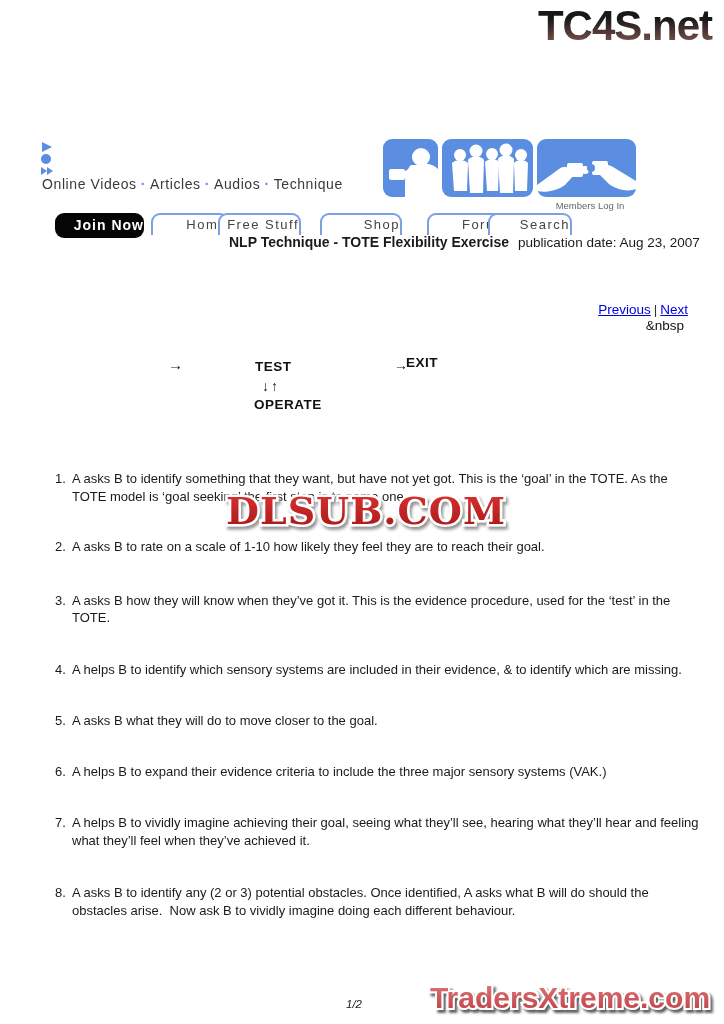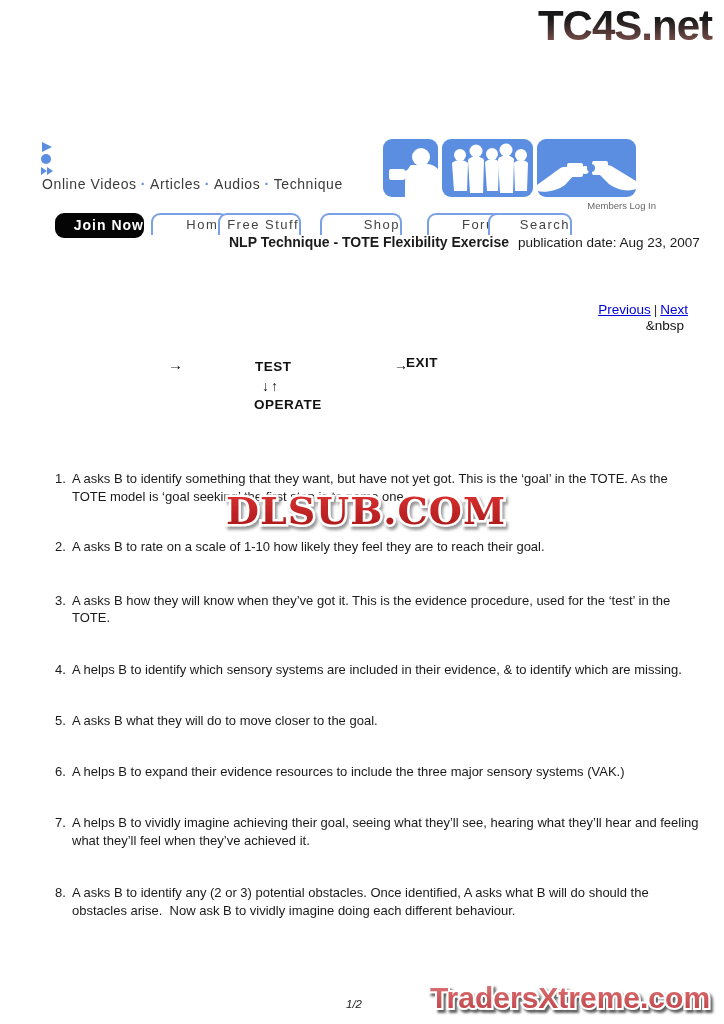--- a/index.html
+++ b/index.html
@@ -18,21 +18,21 @@
   #tagline { position:absolute; left:4px; top:38px; font-size:14px; letter-spacing:0.6px; color:#3a3a3a; white-space:nowrap; }
   #tagline .sep { color:#5b8de0; font-weight:bold; padding:0 4px; }
 
   
   .thumb { position:absolute; top:139px; height:58px; background:#5b8de0; border-radius:9px; }
   #thumb-video { left:383px; width:55px; }
   #thumb-people { left:442px; width:91px; }
   #thumb-puzzle { left:537px; width:99px; }
   .thumb svg { width:100%; height:100%; display:block; }
 
-  #members-login { position:absolute; top:200px; left:556px; width:100px; text-align:right; font-size:9.5px; color:#666; }
+  #members-login { position:absolute; top:200px; left:540px; width:100px; text-align:center; font-size:9.5px; color:#666; }
 
   
   #join-now { position:absolute; left:55px; top:213px; width:89px; height:25px; background:#050505; border-radius:9px; color:#fff; font-weight:bold; font-size:14px; letter-spacing:1px; text-align:right; line-height:25px; }
   .tab { position:absolute; top:213px; height:22px; background:#fff; border:2px solid #7aa0e8; border-bottom:none; border-radius:9px 9px 0 0; text-align:right; font-size:13px; letter-spacing:1.5px; color:#444; line-height:20px; }
   #tab-home   { left:151px; width:78px; }
   #tab-free   { left:218px; width:83px; }
   #tab-shop   { left:320px; width:82px; }
   #tab-forum  { left:427px; width:82px; }
   #tab-search { left:488px; width:84px; }
 
@@ -180,21 +180,21 @@
     <div class="step">
         <span class="step-num">4.</span>
         <span class="step-text">A helps B to identify which sensory systems are included in their evidence, &amp; to identify which are missing.</span>
       </div>
     <div class="step">
         <span class="step-num">5.</span>
         <span class="step-text">A asks B what they will do to move closer to the goal.</span>
       </div>
     <div class="step">
         <span class="step-num">6.</span>
-        <span class="step-text">A helps B to expand their evidence resources to include the three major sensory systems (VAK.)</span>
+        <span class="step-text">A helps B to expand their evidence criteria to include the three major sensory systems (VAK.)</span>
       </div>
     <div class="step">
         <span class="step-num">7.</span>
         <span class="step-text">A helps B to vividly imagine achieving their goal, seeing what they’ll see, hearing what they’ll hear and feeling what they’ll feel when they’ve achieved it.</span>
       </div>
     <div class="step">
         <span class="step-num">8.</span>
         <span class="step-text">A asks B to identify any (2 or 3) potential obstacles. Once identified, A asks what B will do should the obstacles arise.&nbsp; Now ask B to vividly imagine doing each different behaviour.</span>
       </div>
   </div>

